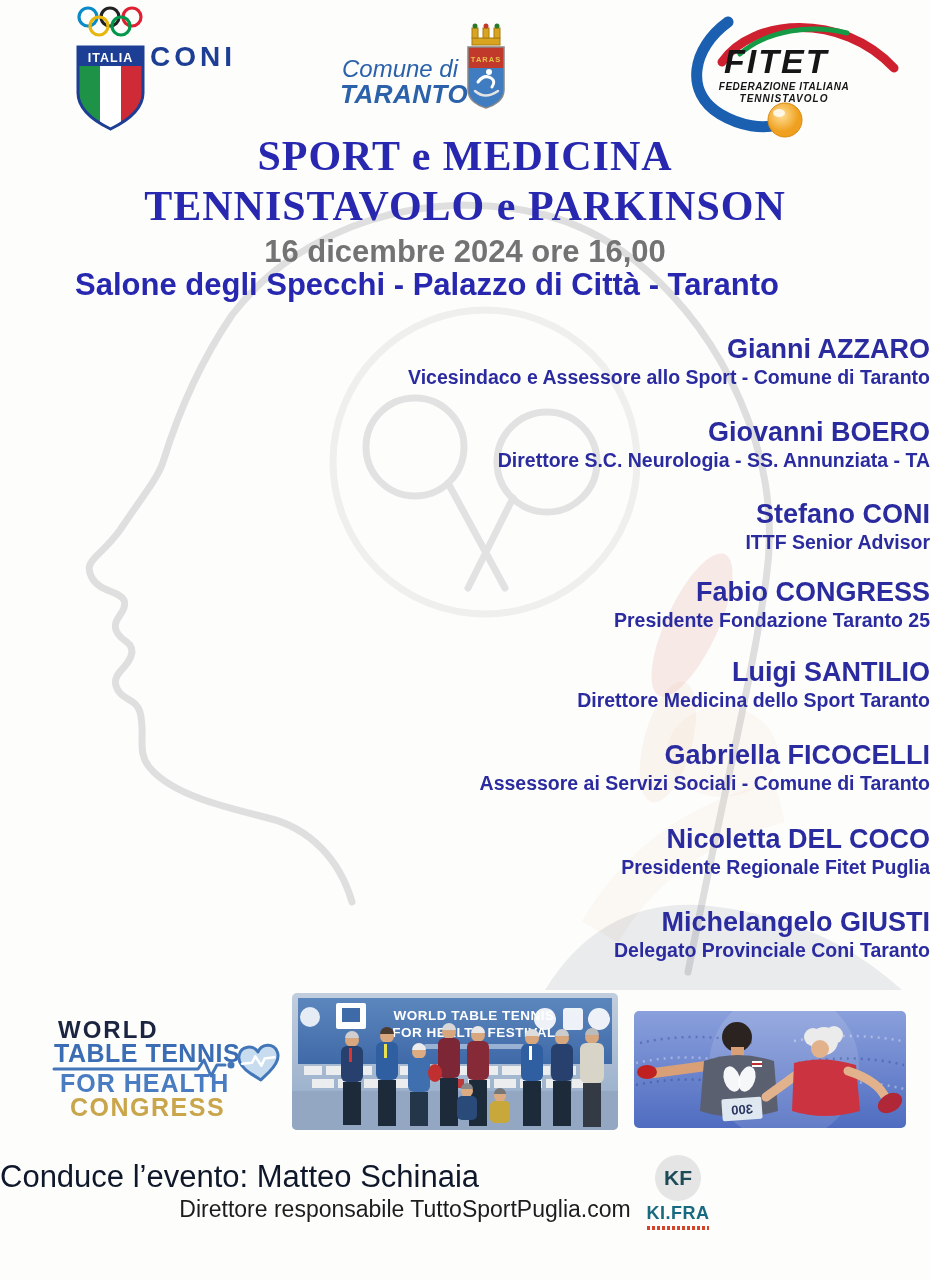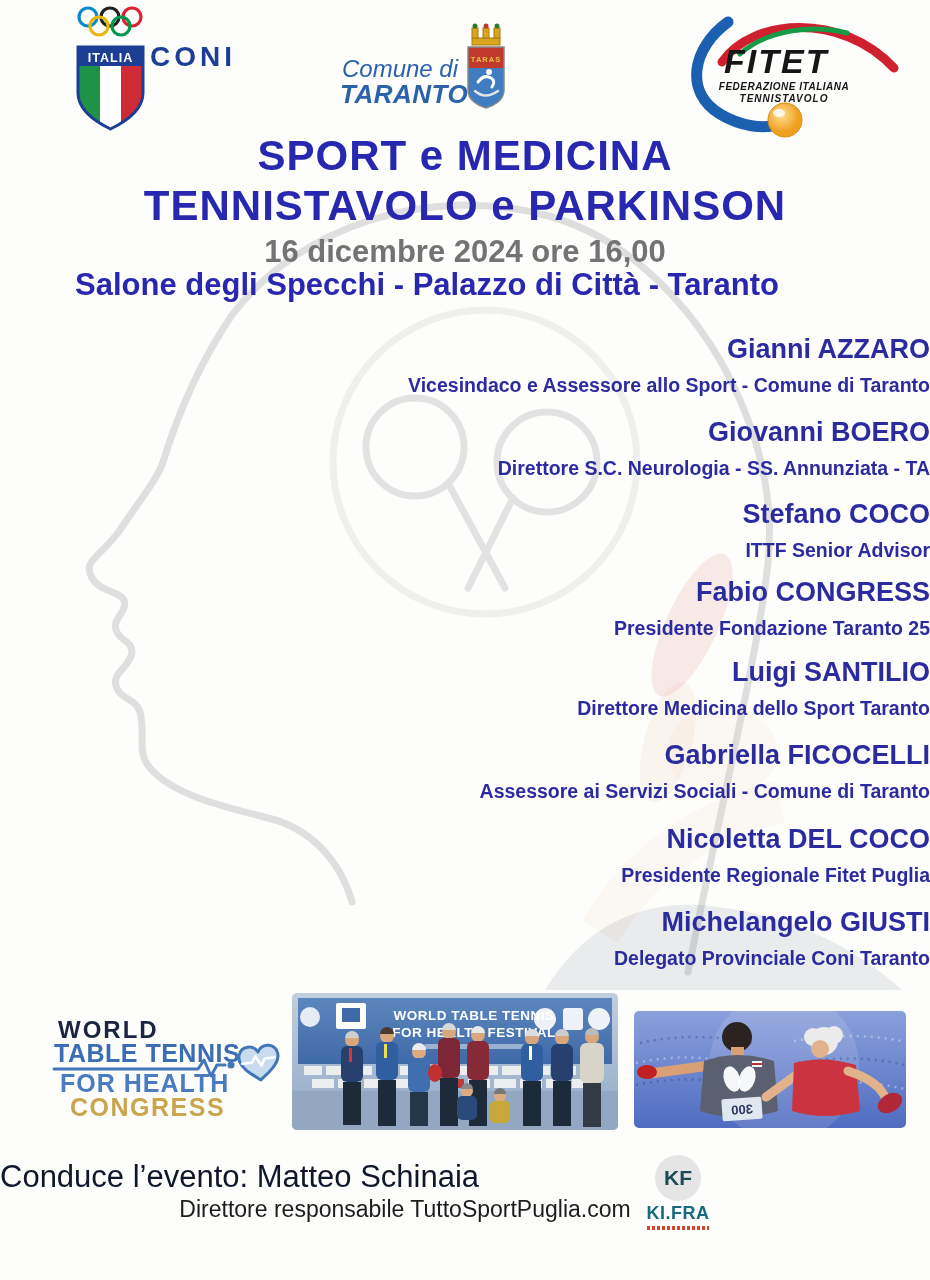--- a/index.html
+++ b/index.html
@@ -6,27 +6,27 @@
   .poster{position:relative;width:930px;height:1280px;margin:0 auto;background:#fdfdfc;
           overflow:hidden;font-family:"Liberation Sans",sans-serif;}
   .abs{position:absolute;}
   .watermark{left:0;top:0;pointer-events:none;}
   
   .comune-text{left:340px;top:56px;width:120px;text-align:center;color:#2b62aa;line-height:1.05;}
   .comune-line1{font-style:italic;font-size:24px;}
   .comune-line2{font-style:italic;font-weight:bold;font-size:26px;letter-spacing:.5px;}
   
   .title{top:131px;left:0;width:930px;text-align:center;color:#2727b0;font-weight:bold;
-         font-size:42px;line-height:50px;letter-spacing:1px;}
+         font-size:42px;line-height:50px;letter-spacing:1px;font-family:Liberation Serif, serif;}
   .datetime{top:234px;left:0;width:930px;text-align:center;color:#737373;font-weight:bold;font-size:31px;}
   .venue{top:267px;left:0;width:854px;text-align:center;color:#2727b0;font-weight:bold;font-size:31px;}
   
   .speaker{left:0;width:930px;text-align:right;color:#2b2ba0;}
   .speaker .name{font-size:27px;font-weight:bold;}
-  .speaker .role{font-size:19.5px;font-weight:bold;margin-top:9px;}
+  .speaker .role{font-size:19.5px;font-weight:bold;margin-top:1px;}
   
   .photo{border-radius:5px;overflow:hidden;}
   
   .host{top:1159px;left:0;width:810px;color:#0f172a;font-size:31px;}
   .publisher{top:1196px;left:0;width:810px;text-align:center;color:#1c1c1c;font-size:23px;}
   .kifra{left:636px;top:1155px;width:84px;text-align:center;}
   .kifra-circle{width:46px;height:46px;border-radius:50%;background:#e5e5e5;margin:0 auto;
                 color:#1c4a56;font-weight:bold;font-size:21px;line-height:46px;}
   .kifra-name{margin-top:2px;font-weight:bold;font-size:18px;color:#186a80;letter-spacing:.5px;}
   .kifra-tagline{width:62px;height:4px;margin:2px auto 0;
@@ -149,21 +149,21 @@
 
   <div class="abs speaker" style="top:334px">
     <div class="name">Gianni AZZARO</div>
     <div class="role">Vicesindaco e Assessore allo Sport - Comune di Taranto</div>
   </div>
   <div class="abs speaker" style="top:417px">
     <div class="name">Giovanni BOERO</div>
     <div class="role">Direttore S.C. Neurologia - SS. Annunziata - TA</div>
   </div>
   <div class="abs speaker" style="top:499px">
-    <div class="name">Stefano COCO</div>
+    <div class="name">Stefano CONI</div>
     <div class="role">ITTF Senior Advisor</div>
   </div>
   <div class="abs speaker" style="top:577px">
     <div class="name">Fabio CONGRESS</div>
     <div class="role">Presidente Fondazione Taranto 25</div>
   </div>
   <div class="abs speaker" style="top:657px">
     <div class="name">Luigi SANTILIO</div>
     <div class="role">Direttore Medicina dello Sport Taranto</div>
   </div>

